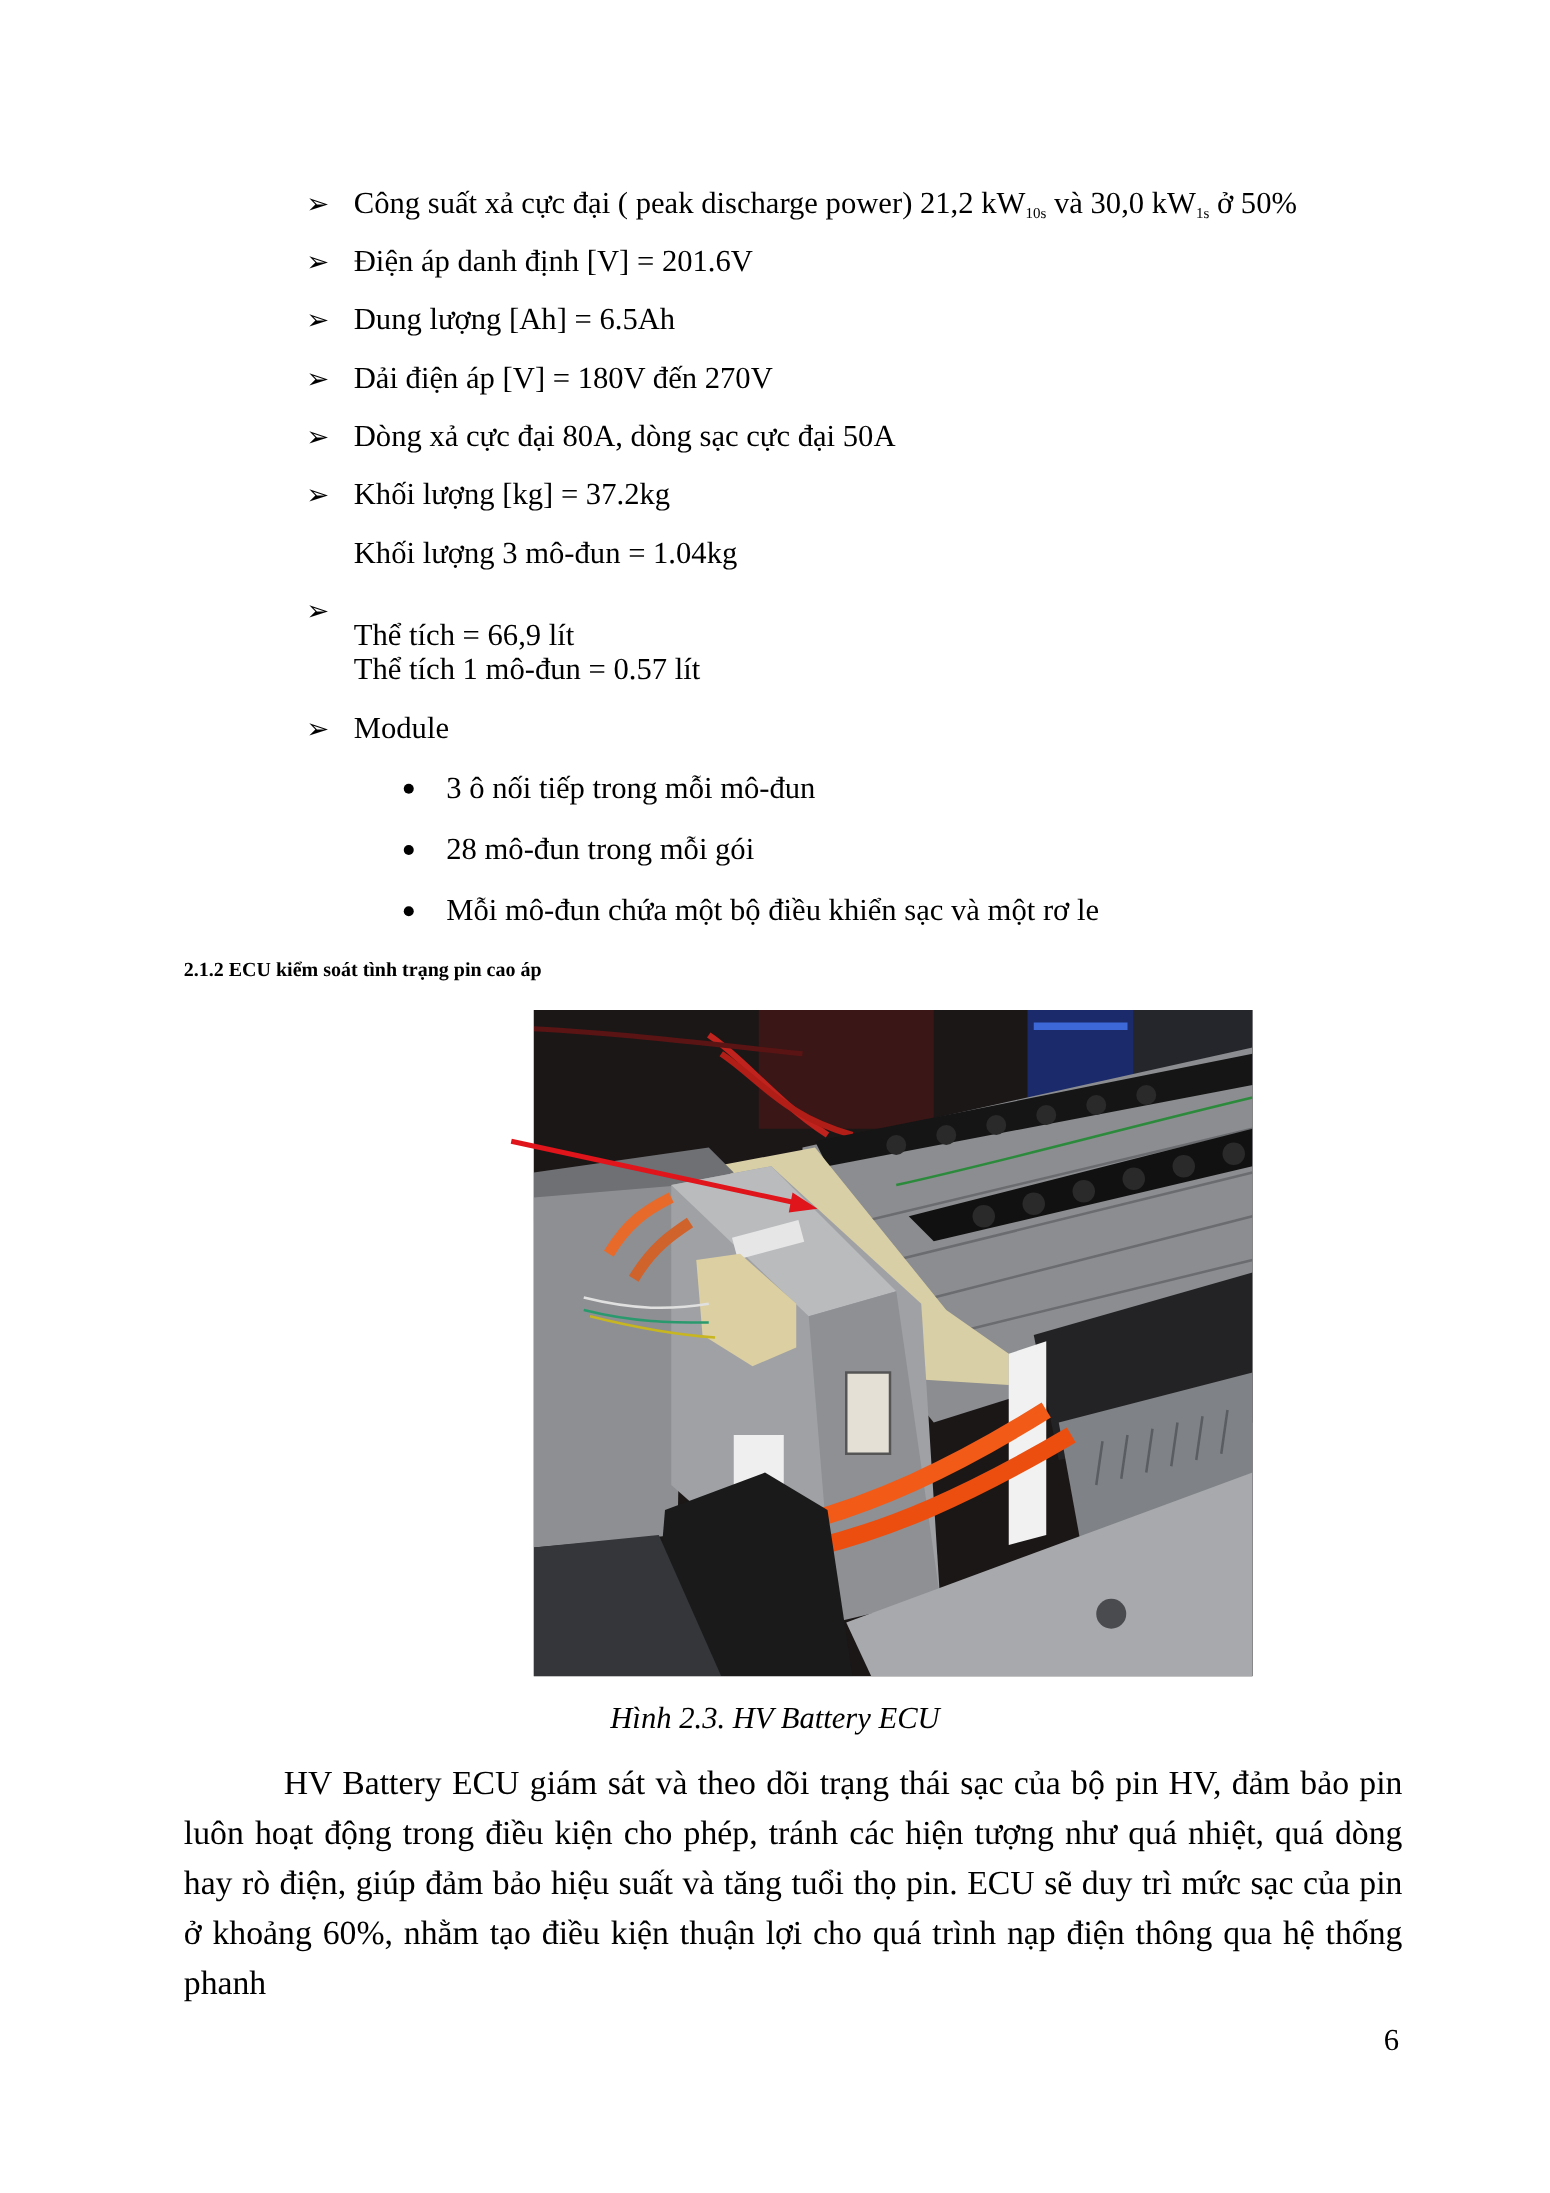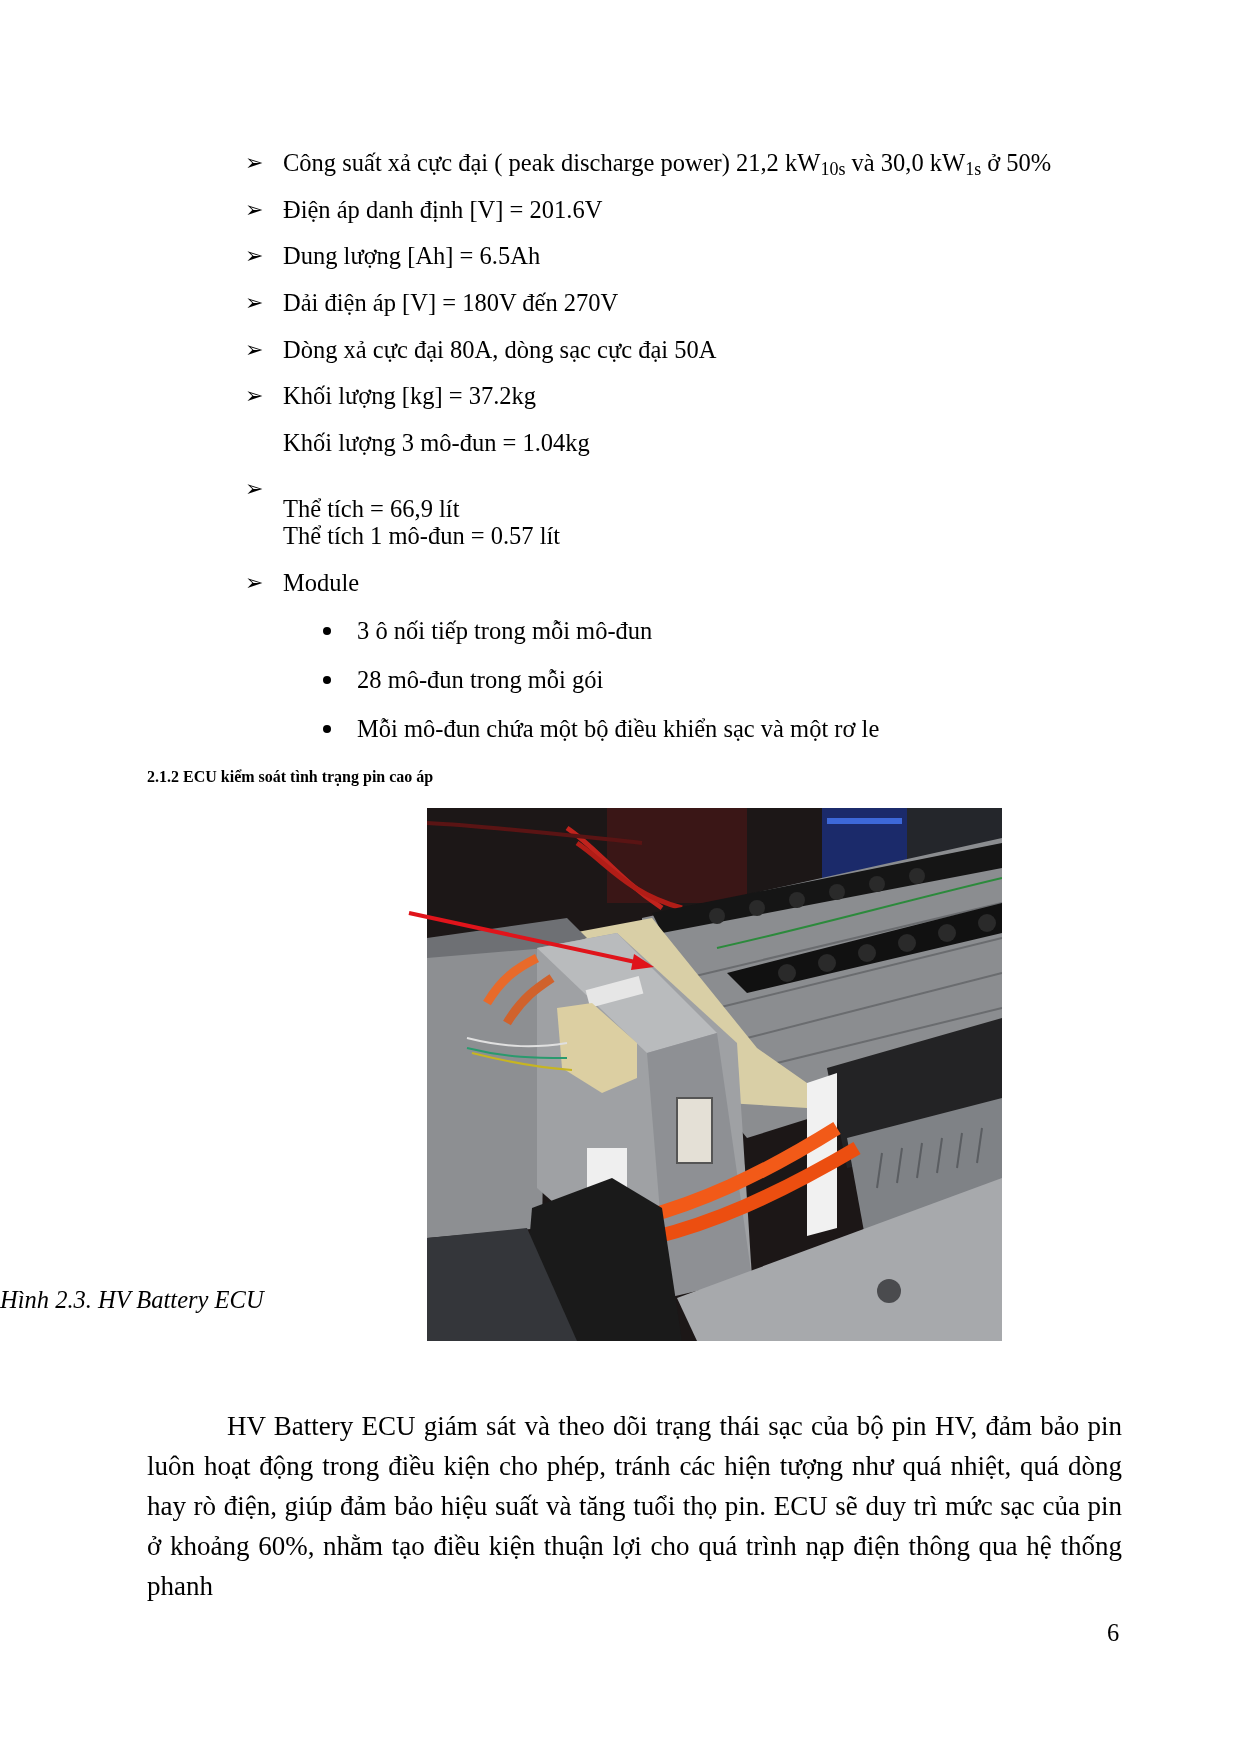--- a/index.html
+++ b/index.html
@@ -11,33 +11,33 @@
   .page { position: absolute; left: 0; top: 0; width: 1240px; height: 1754px; }
   .line {
     position: absolute; font-size: 24.5px; line-height: 30px; white-space: nowrap;
   }
   .arrow-bullet {
     position: absolute; font-size: 22px; line-height: 30px;
   }
   .dot-bullet {
     position: absolute; width: 8px; height: 8px; border-radius: 50%; background: #000;
   }
-  sub.small { font-size: 18px; vertical-align: -4px; line-height: 0; }
+  sub.small { font-size: 12px; vertical-align: -4px; line-height: 0; }
   .heading {
     position: absolute; left: 147px; top: 762px; font-size: 16px; font-weight: bold;
     line-height: 30px; white-space: nowrap;
   }
   .figure {
     position: absolute; left: 427px; top: 808px; width: 575px; height: 533px; overflow: hidden;
     background: #2a2b2e;
   }
   .figure svg { display: block; }
   .pointer-arrow { position: absolute; left: 0; top: 0; width: 1240px; height: 1754px; pointer-events: none; }
   .caption {
-    position: absolute; left: 0; width: 1240px; top: 1285px; 
+    position: absolute; left: 0; width: 1240px; top: 1360px; text-align: center;
     font-style: italic; font-size: 24.5px; line-height: 30px;
   }
   .para {
     position: absolute; left: 147px; width: 975px; top: 1406px;
     font-size: 27px; line-height: 40px; text-align: justify; text-indent: 80px;
   }
   .page-number {
     position: absolute; left: 1107px; top: 1618px; font-size: 24.5px; line-height: 30px;
   }
 </style>

